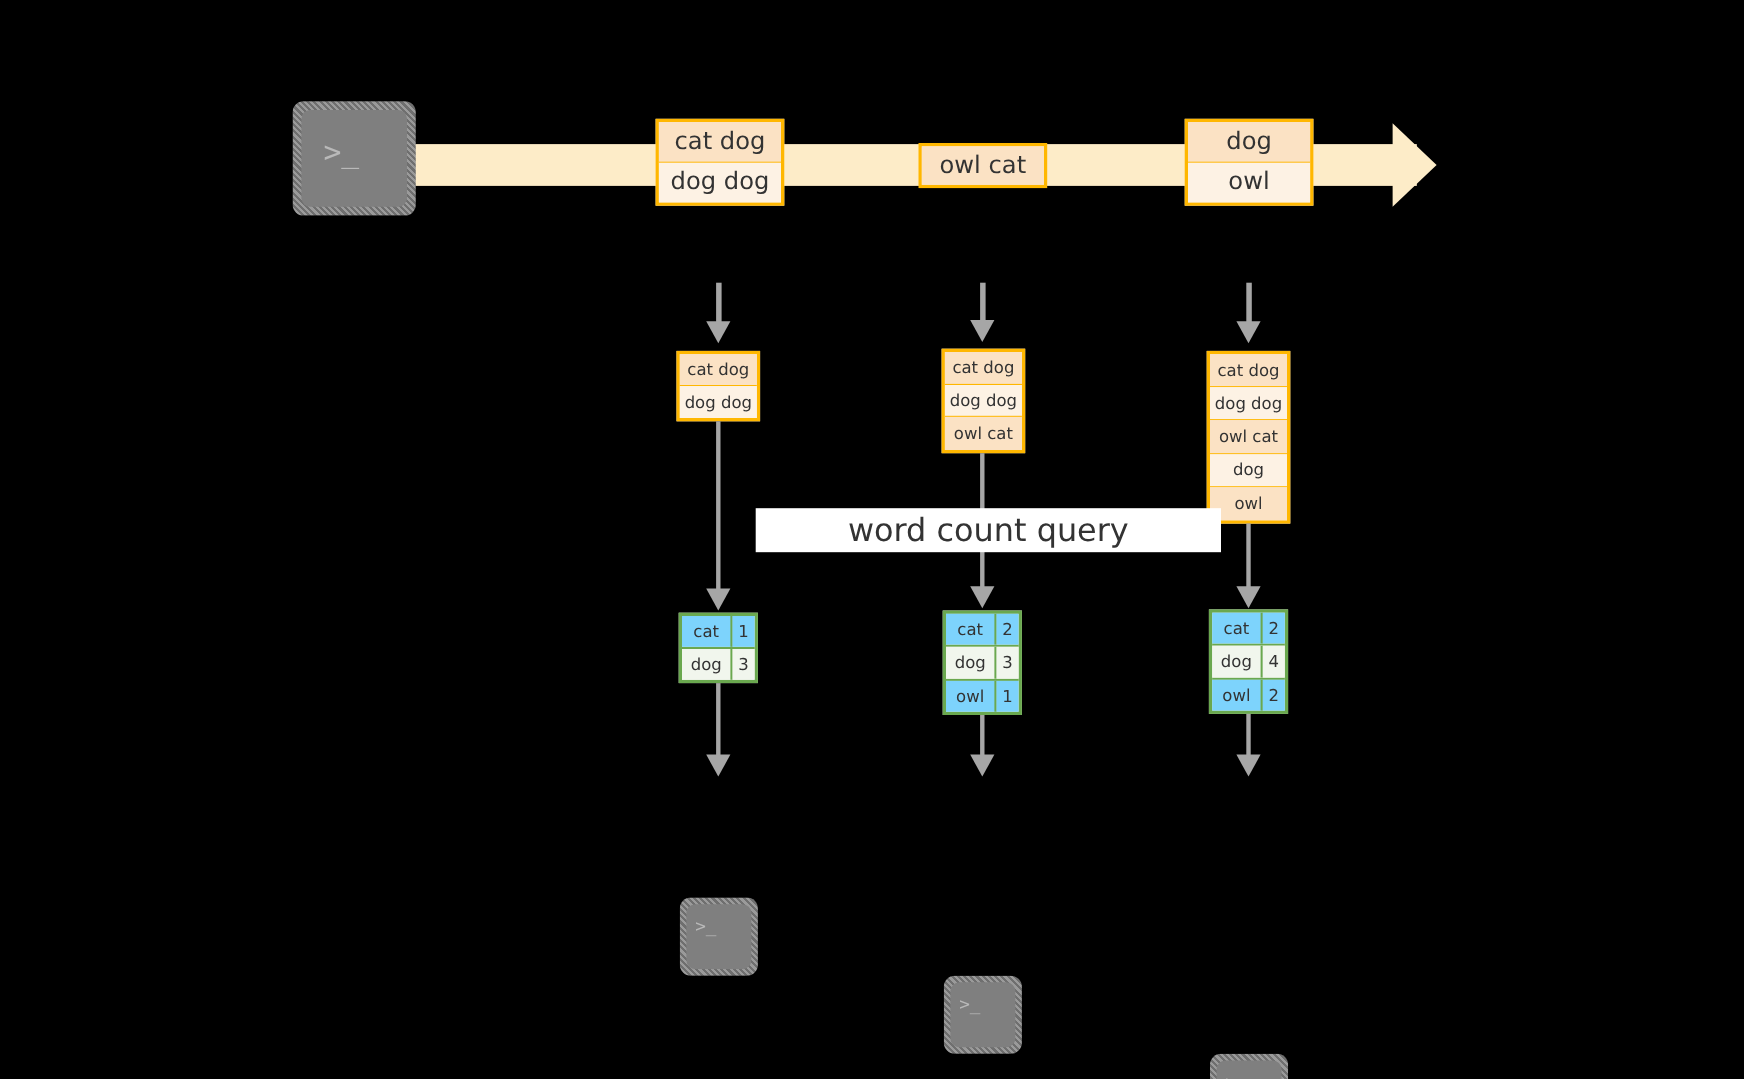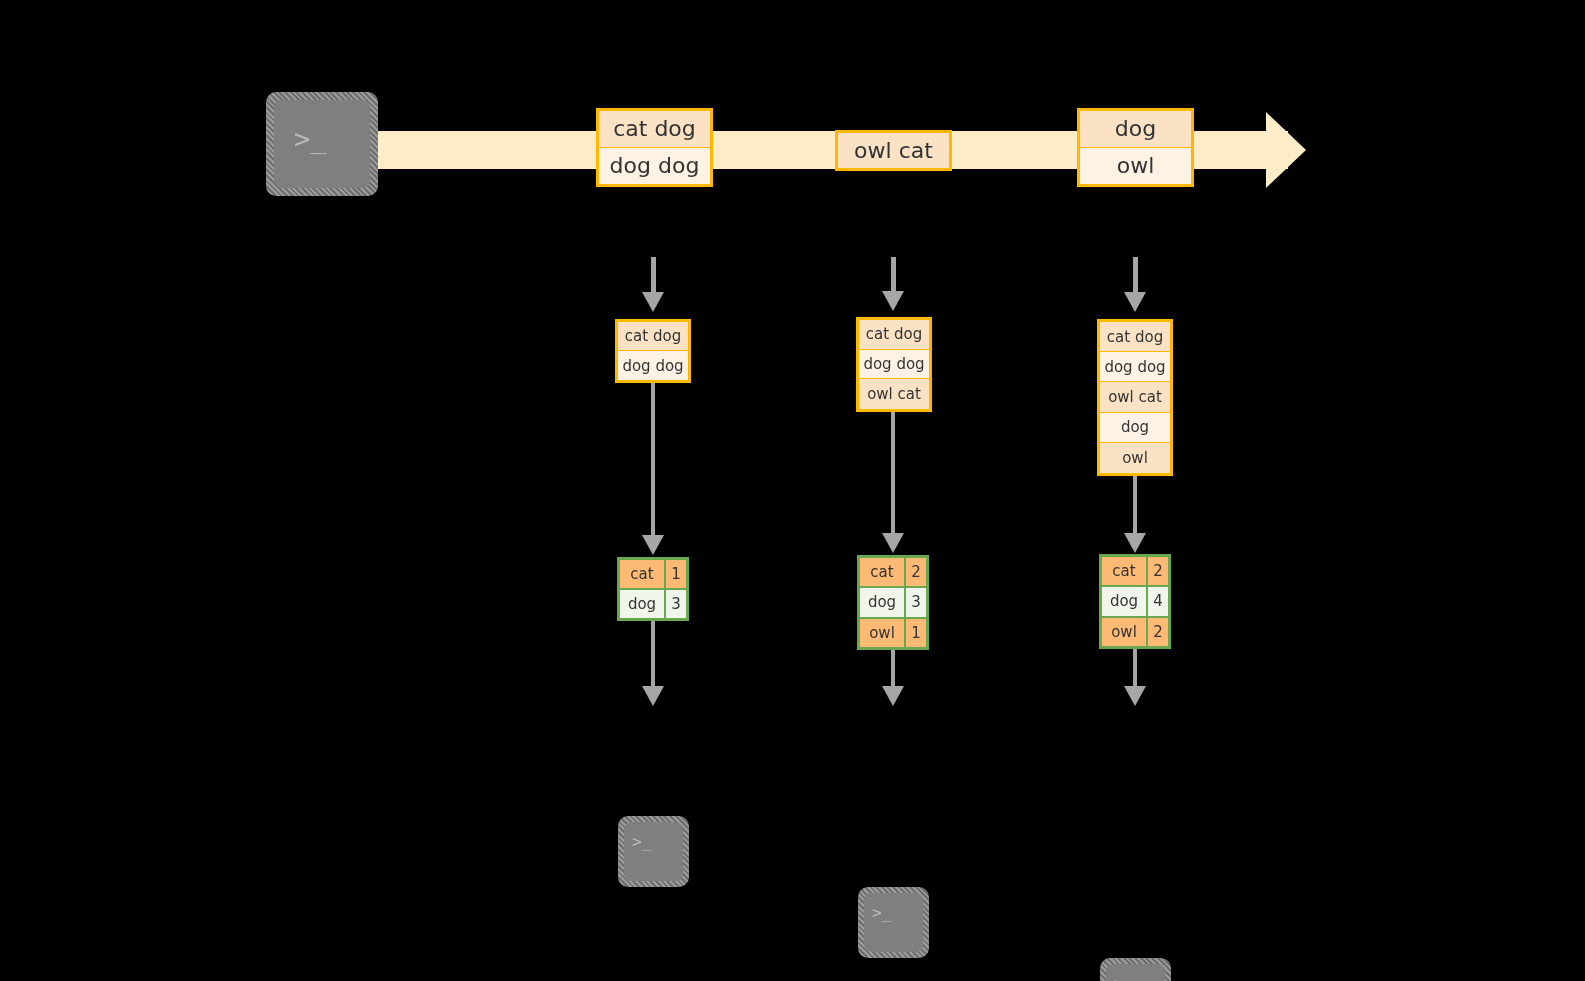--- a/index.html
+++ b/index.html
@@ -91,21 +91,21 @@
   .grow:last-child { border-bottom: none; }
   .gcell-word, .gcell-num {
     box-sizing: border-box;
     display: flex;
     align-items: center;
     justify-content: center;
     color: #333333;
     white-space: nowrap;
   }
   .gcell-word { border-right: 2px solid #6aa84f; }
-  .grow.shade .gcell-word, .grow.shade .gcell-num { background: #fdba74; }
+  .grow.shade .gcell-word, .grow.shade .gcell-num { background: #7dd3fc; }
   .grow.plain .gcell-word, .grow.plain .gcell-num { background: #f1f6ed; }
 
   
   .vline { background: #a6a6a6; width: 4px; }
   .vhead {
     width: 0; height: 0;
     border-left: 11px solid transparent;
     border-right: 11px solid transparent;
     border-top: 20px solid #a6a6a6;
   }
@@ -243,14 +243,17 @@
   </div>
 
   <div class="abs vline" style="left:1133px; top:649px; width:4px; height:41px;"></div>
   <div class="abs vhead" style="left:1124px; top:686px;"></div>
 
   <div class="abs term" style="left:1100px; top:712px; width:71px; height:71px;">
     <div class="term-inner" style="left:6px; top:6px; right:6px; bottom:6px;"></div>
     <div class="term-glyph" style="left:14px; top:18px; font-size:16px;">&gt;_</div>
   </div>
 
+  <div class="abs query-band" style="left:687px; top:462px; width:423px; height:40px;">
+    <span style="font-size:29px;">word count query</span>
+  </div>
 
 </div>
 
 </body></html>

